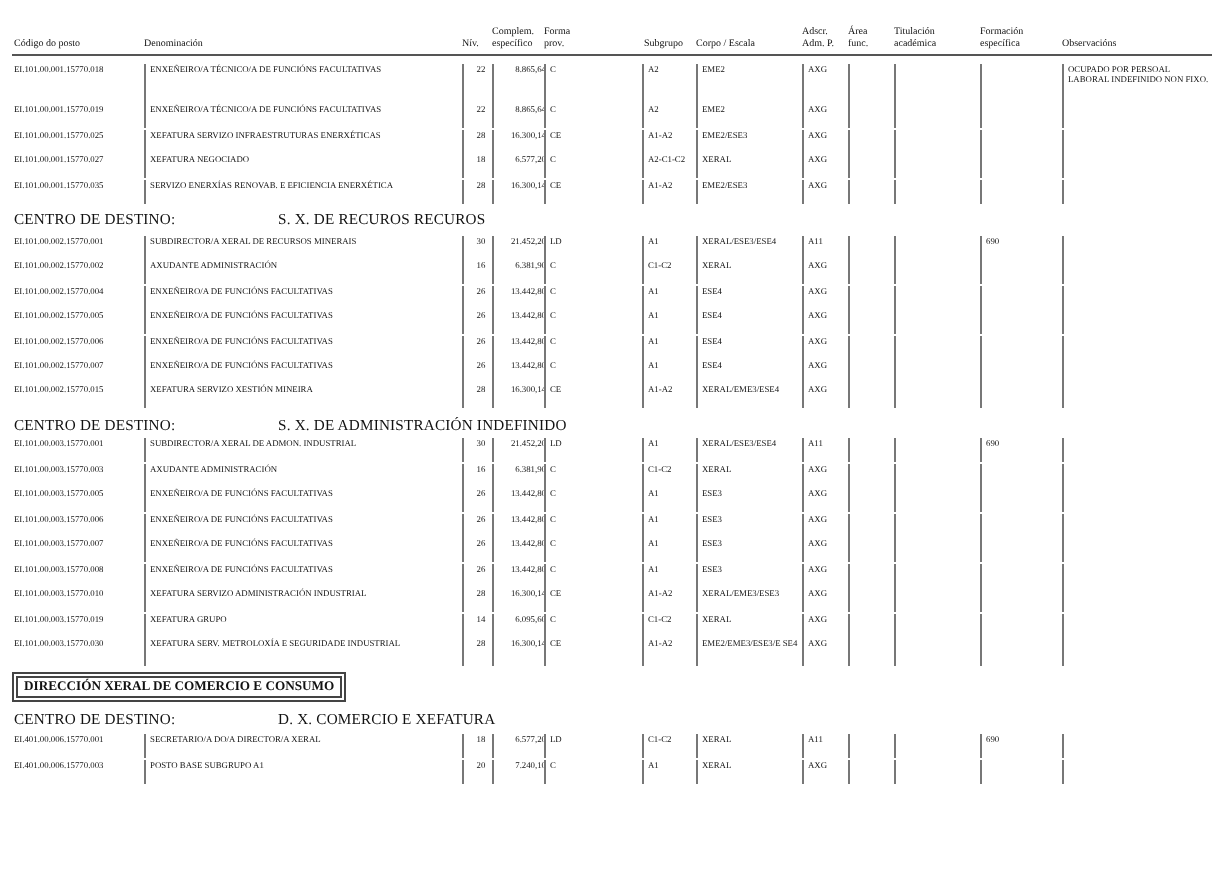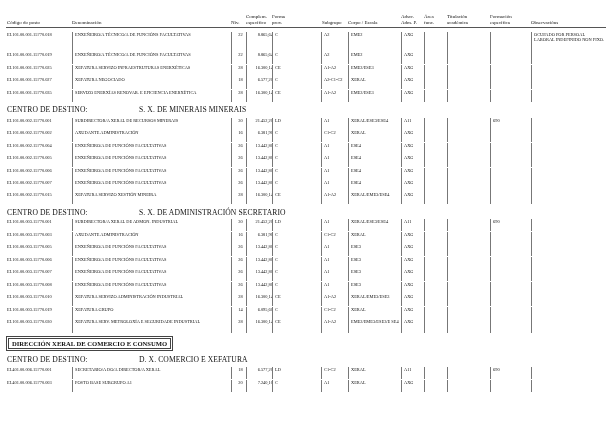--- a/index.html
+++ b/index.html
@@ -121,21 +121,21 @@
         <span class="sub vb" style="height: 12px;">A1-A2</span>
         <span class="corpo vb" style="height: 12px;">EME2/ESE3</span>
         <span class="adscr vb" style="height: 12px;">AXG</span>
         <span class="area vb" style="height: 12px;"></span>
         <span class="tit vb" style="height: 12px;"></span>
         <span class="form vb" style="height: 12px;"></span>
         <span class="obs vb" style="height: 12px;"></span>
       </div>
       <div class="cd" style="top: 105px;">
         <span class="lab">CENTRO DE DESTINO:</span>
-        <span class="val">S. X. DE MINERAIS MINERAIS</span>
+        <span class="val">S. X. DE RECUROS RECUROS</span>
       </div>
       <div class="row" style="top: 118px; height: 12px;">
         <span class="code" style="height: 12px;">EI.101.00.002.15770.001</span>
         <span class="den vb" style="height: 12px;">SUBDIRECTOR/A XERAL DE RECURSOS MINERAIS</span>
         <span class="niv vb" style="height: 12px;">30</span>
         <span class="comp vb" style="height: 12px;">21.452,20</span>
         <span class="forma vb" style="height: 12px;">LD</span>
         <span class="sub vb" style="height: 12px;">A1</span>
         <span class="corpo vb" style="height: 12px;">XERAL/ESE3/ESE4</span>
         <span class="adscr vb" style="height: 12px;">A11</span>
@@ -223,21 +223,21 @@
         <span class="sub vb" style="height: 12px;">A1-A2</span>
         <span class="corpo vb" style="height: 12px;">XERAL/EME3/ESE4</span>
         <span class="adscr vb" style="height: 12px;">AXG</span>
         <span class="area vb" style="height: 12px;"></span>
         <span class="tit vb" style="height: 12px;"></span>
         <span class="form vb" style="height: 12px;"></span>
         <span class="obs vb" style="height: 12px;"></span>
       </div>
       <div class="cd" style="top: 208px;">
         <span class="lab">CENTRO DE DESTINO:</span>
-        <span class="val">S. X. DE ADMINISTRACIÓN SECRETARIO</span>
+        <span class="val">S. X. DE ADMINISTRACIÓN INDEFINIDO</span>
       </div>
       <div class="row" style="top: 219px; height: 12px;">
         <span class="code" style="height: 12px;">EI.101.00.003.15770.001</span>
         <span class="den vb" style="height: 12px;">SUBDIRECTOR/A XERAL DE ADMON. INDUSTRIAL</span>
         <span class="niv vb" style="height: 12px;">30</span>
         <span class="comp vb" style="height: 12px;">21.452,20</span>
         <span class="forma vb" style="height: 12px;">LD</span>
         <span class="sub vb" style="height: 12px;">A1</span>
         <span class="corpo vb" style="height: 12px;">XERAL/ESE3/ESE4</span>
         <span class="adscr vb" style="height: 12px;">A11</span>

